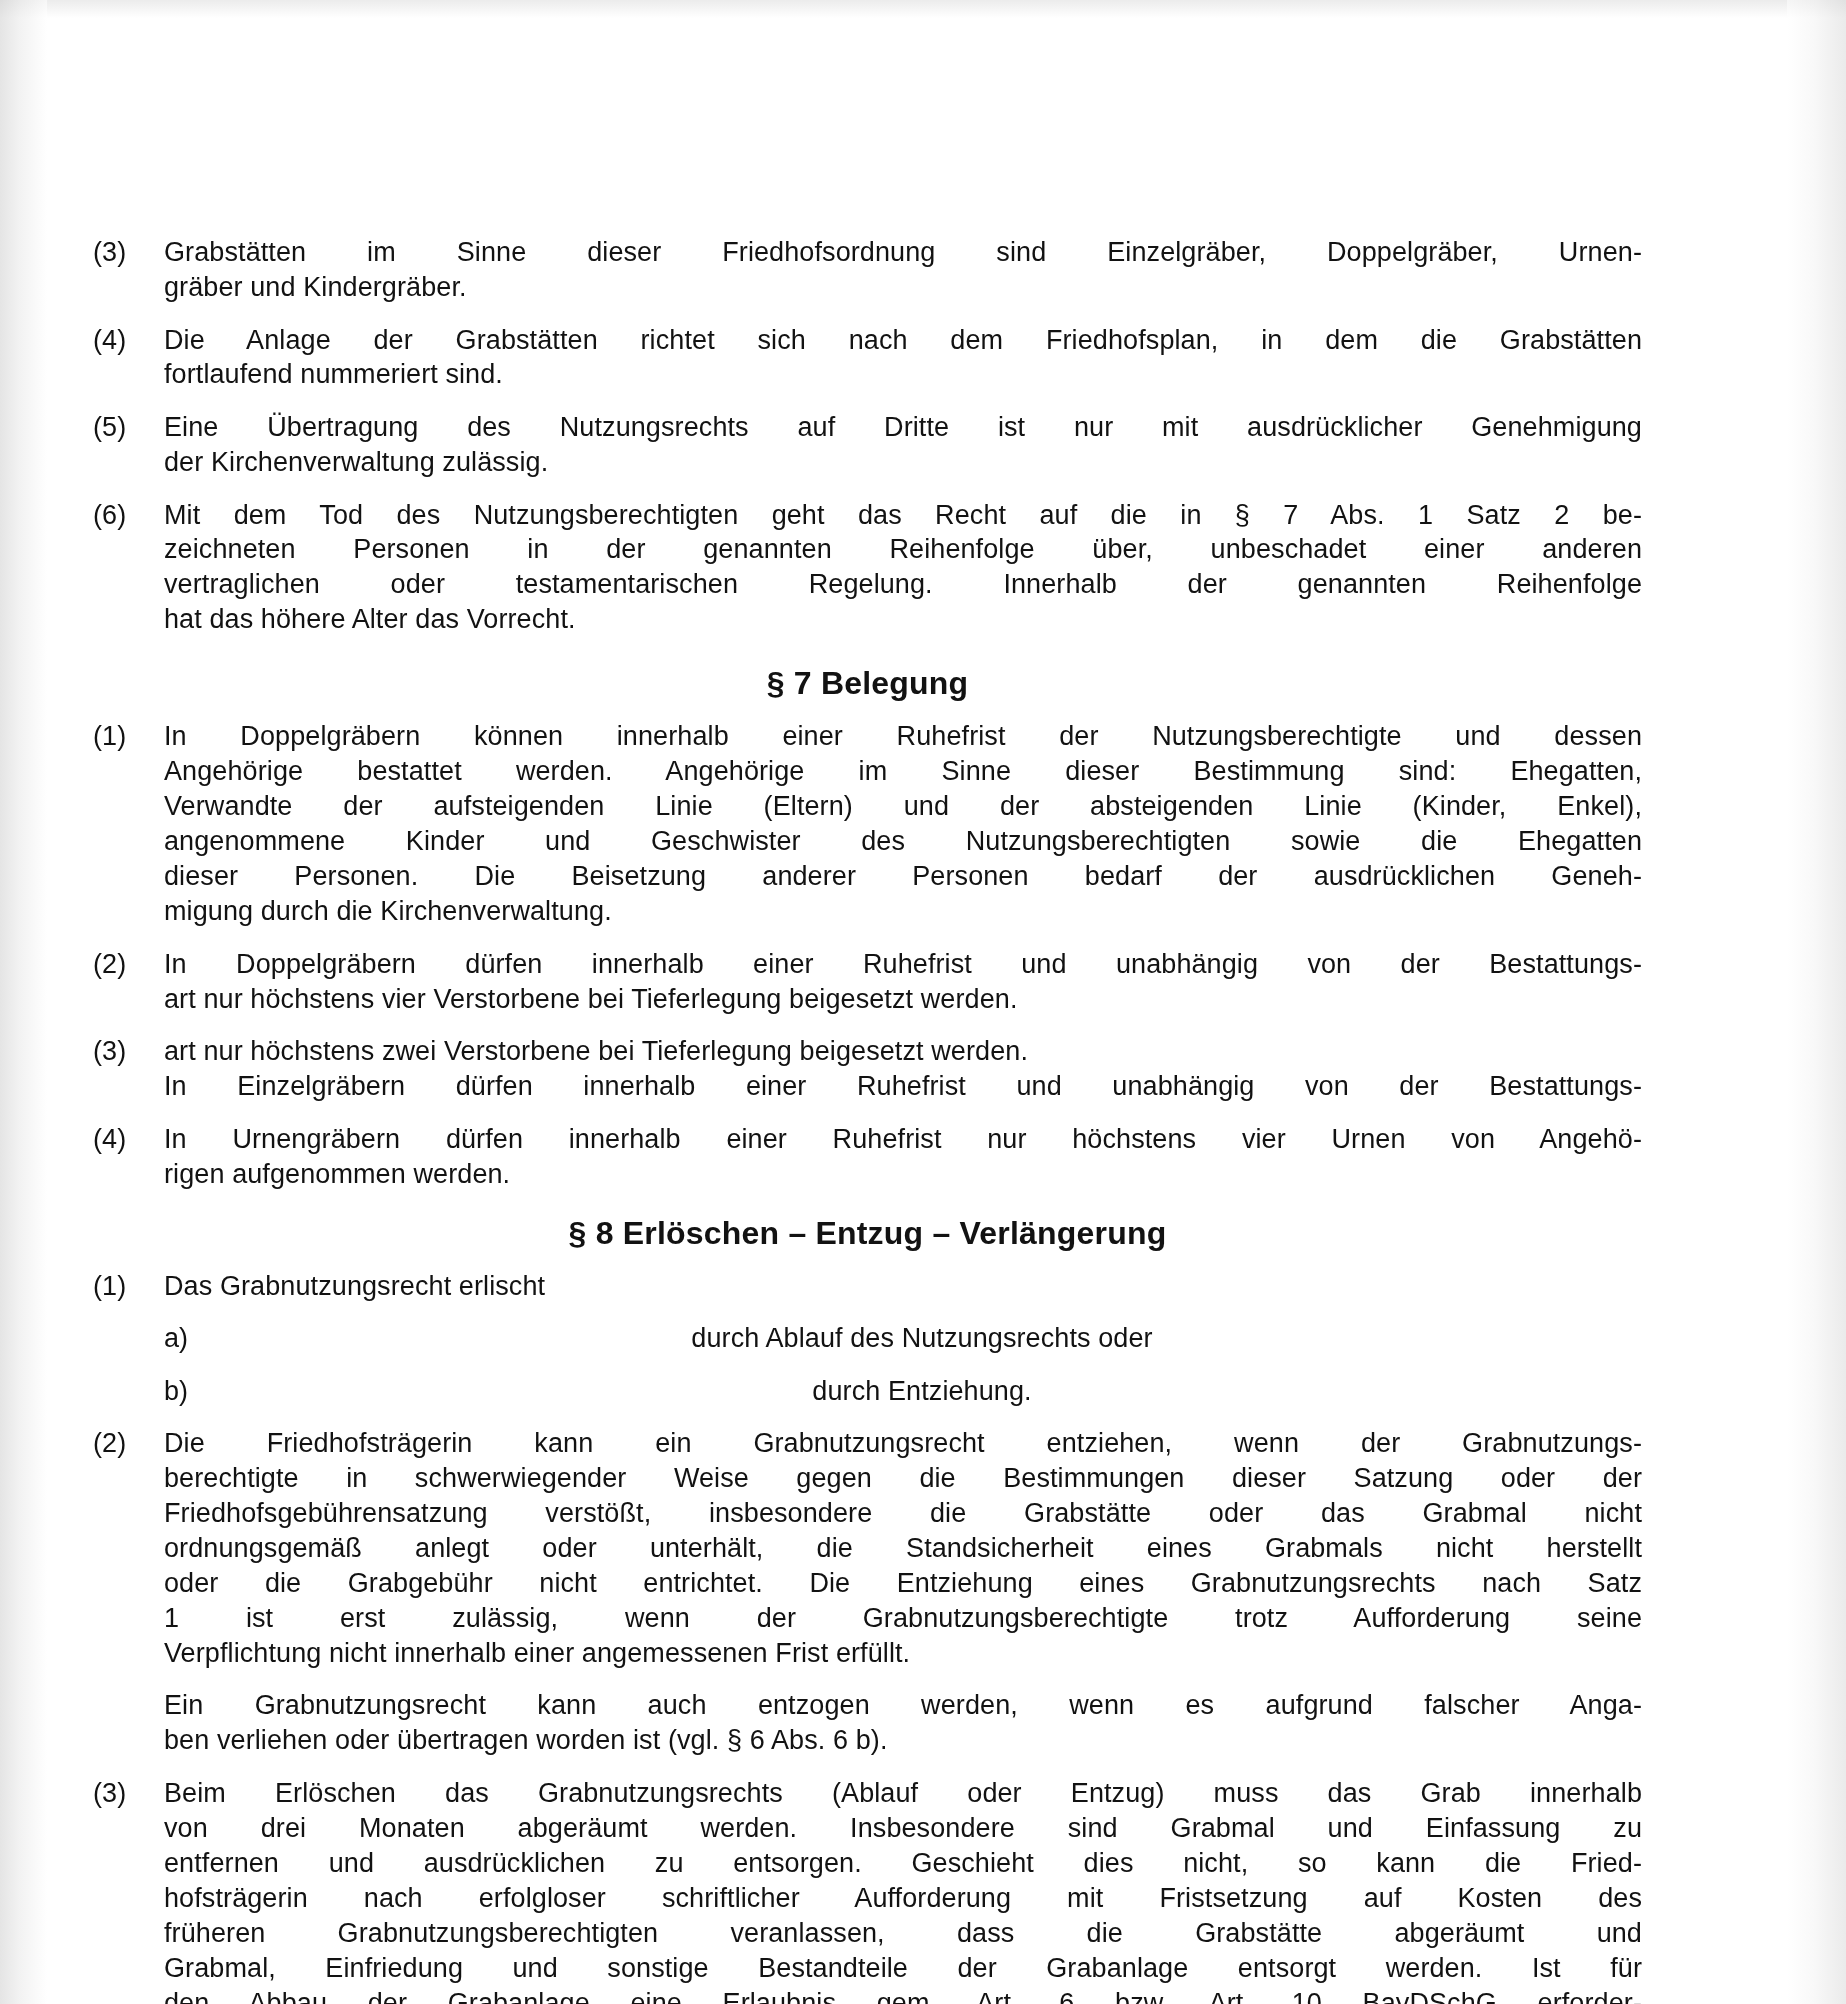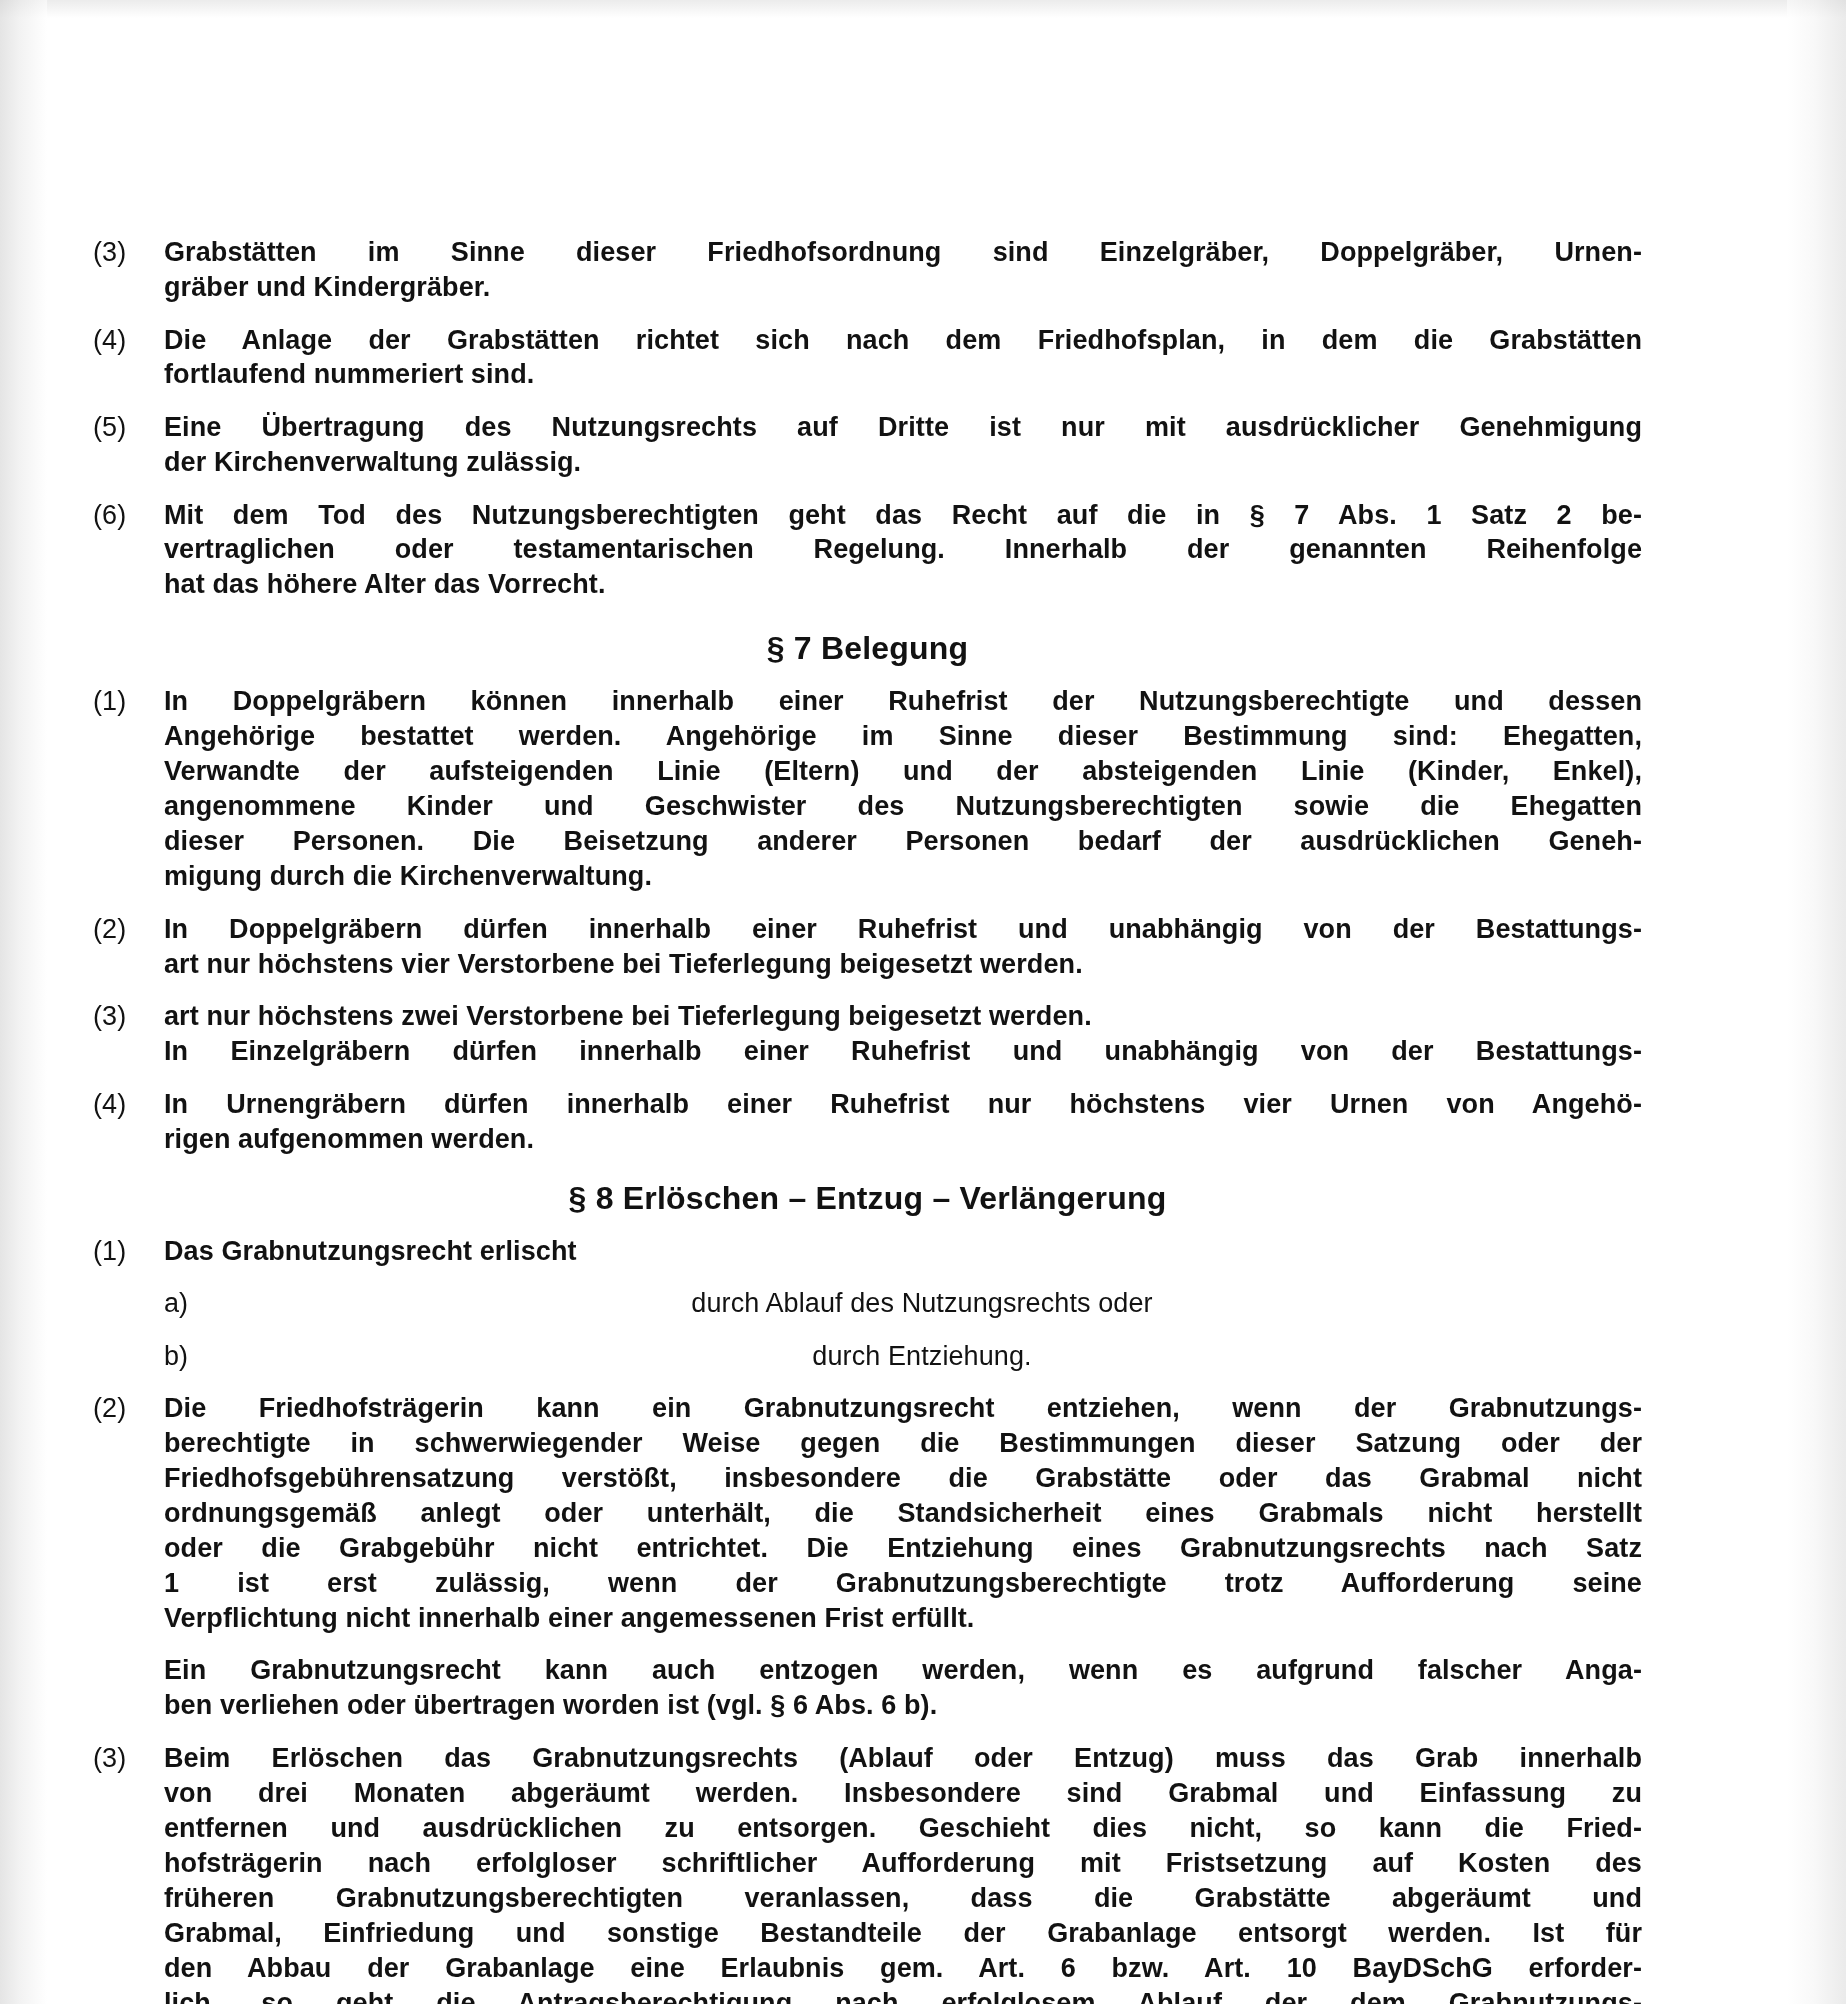--- a/index.html
+++ b/index.html
@@ -112,21 +112,20 @@
     margin: 28px 0 17px 0;
   }
   .section-heading.tight-top { margin-top: 23px; }
 
   
   .jline {
     display: block;
     text-align: justify;
     text-align-last: justify;
     white-space: nowrap;
-    font-weight: bold;
   }
   .jline.ragged {
     text-align-last: left;
     white-space: normal;
   }
 </style>
 </head>
 <body>
 
 <div class="page">
@@ -158,20 +157,21 @@
       <span class="body">
         <span class="jline">Eine Übertragung des Nutzungsrechts auf Dritte ist nur mit ausdrücklicher Genehmigung</span>
         <span class="jline ragged">der Kirchenverwaltung zulässig.</span>
       </span>
     </div>
 
     <div class="para">
       <span class="marker">(6)</span>
       <span class="body">
         <span class="jline">Mit dem Tod des Nutzungsberechtigten geht das Recht auf die in § 7 Abs. 1 Satz 2 be-</span>
+        <span class="jline">zeichneten Personen in der genannten Reihenfolge über, unbeschadet einer anderen</span>
         <span class="jline">vertraglichen oder testamentarischen Regelung. Innerhalb der genannten Reihenfolge</span>
         <span class="jline ragged">hat das höhere Alter das Vorrecht.</span>
       </span>
     </div>
 
     <div class="section-heading">§ 7 Belegung</div>
 
     <div class="para">
       <span class="marker">(1)</span>
       <span class="body">

